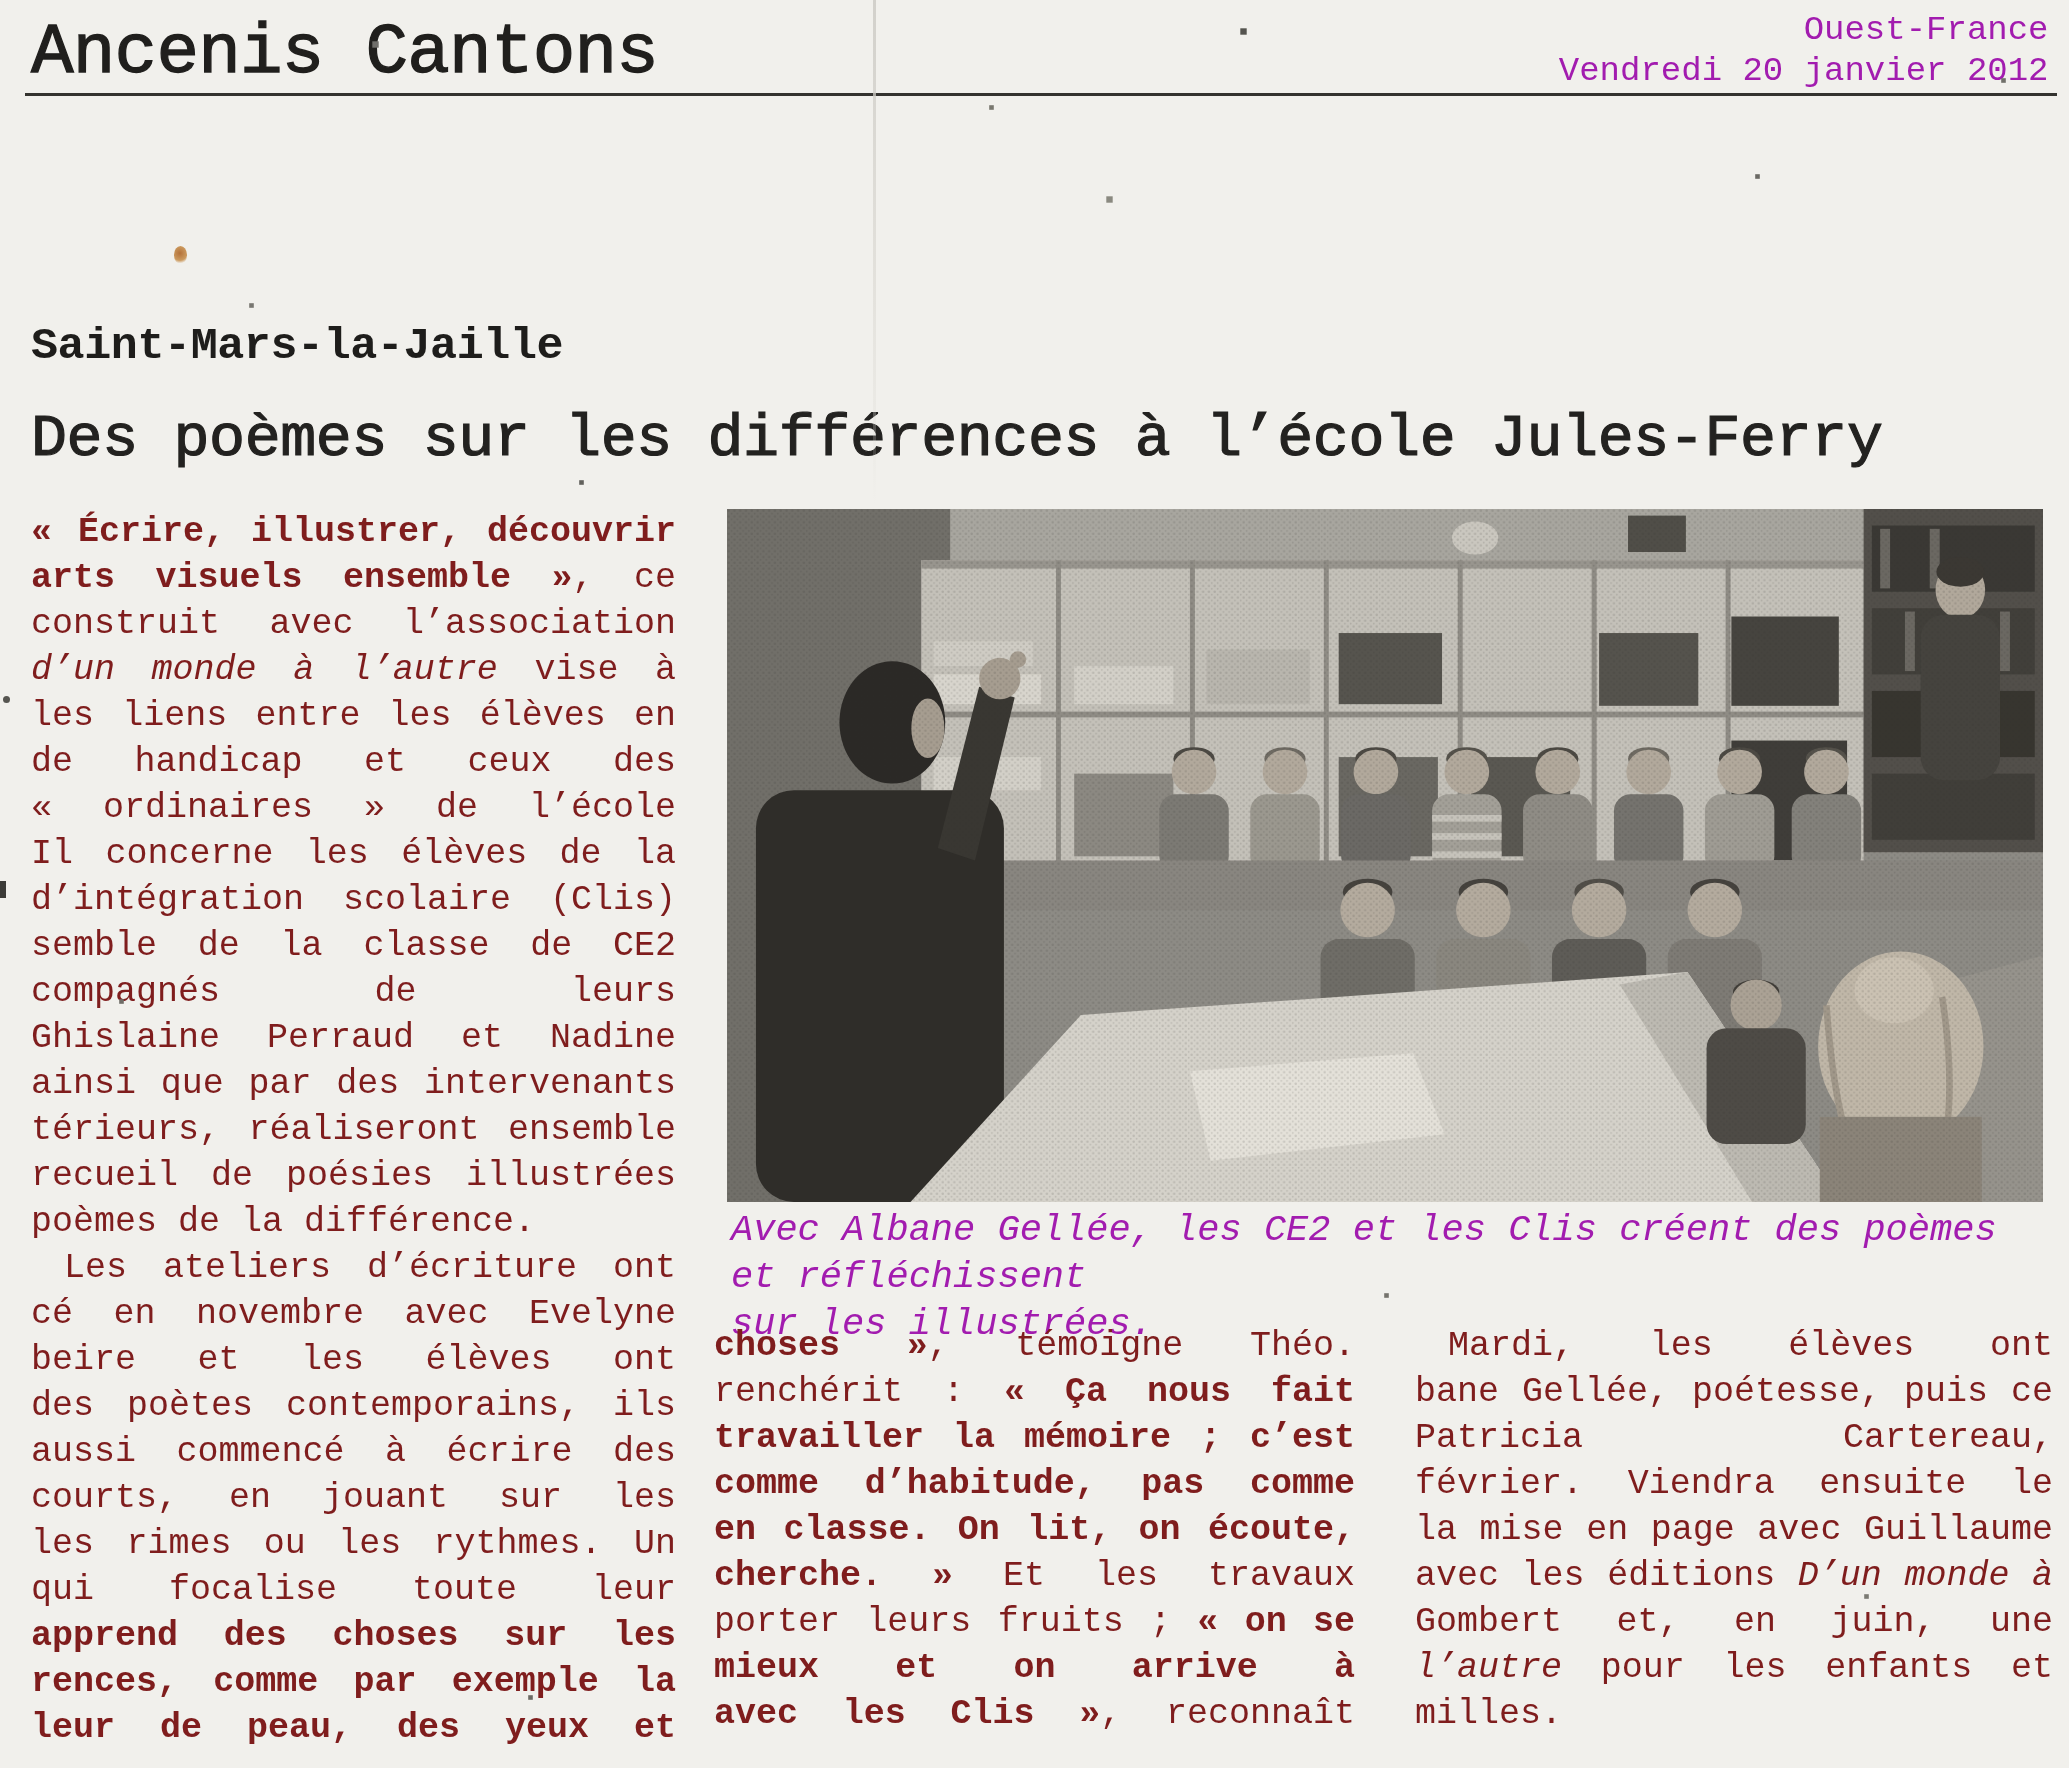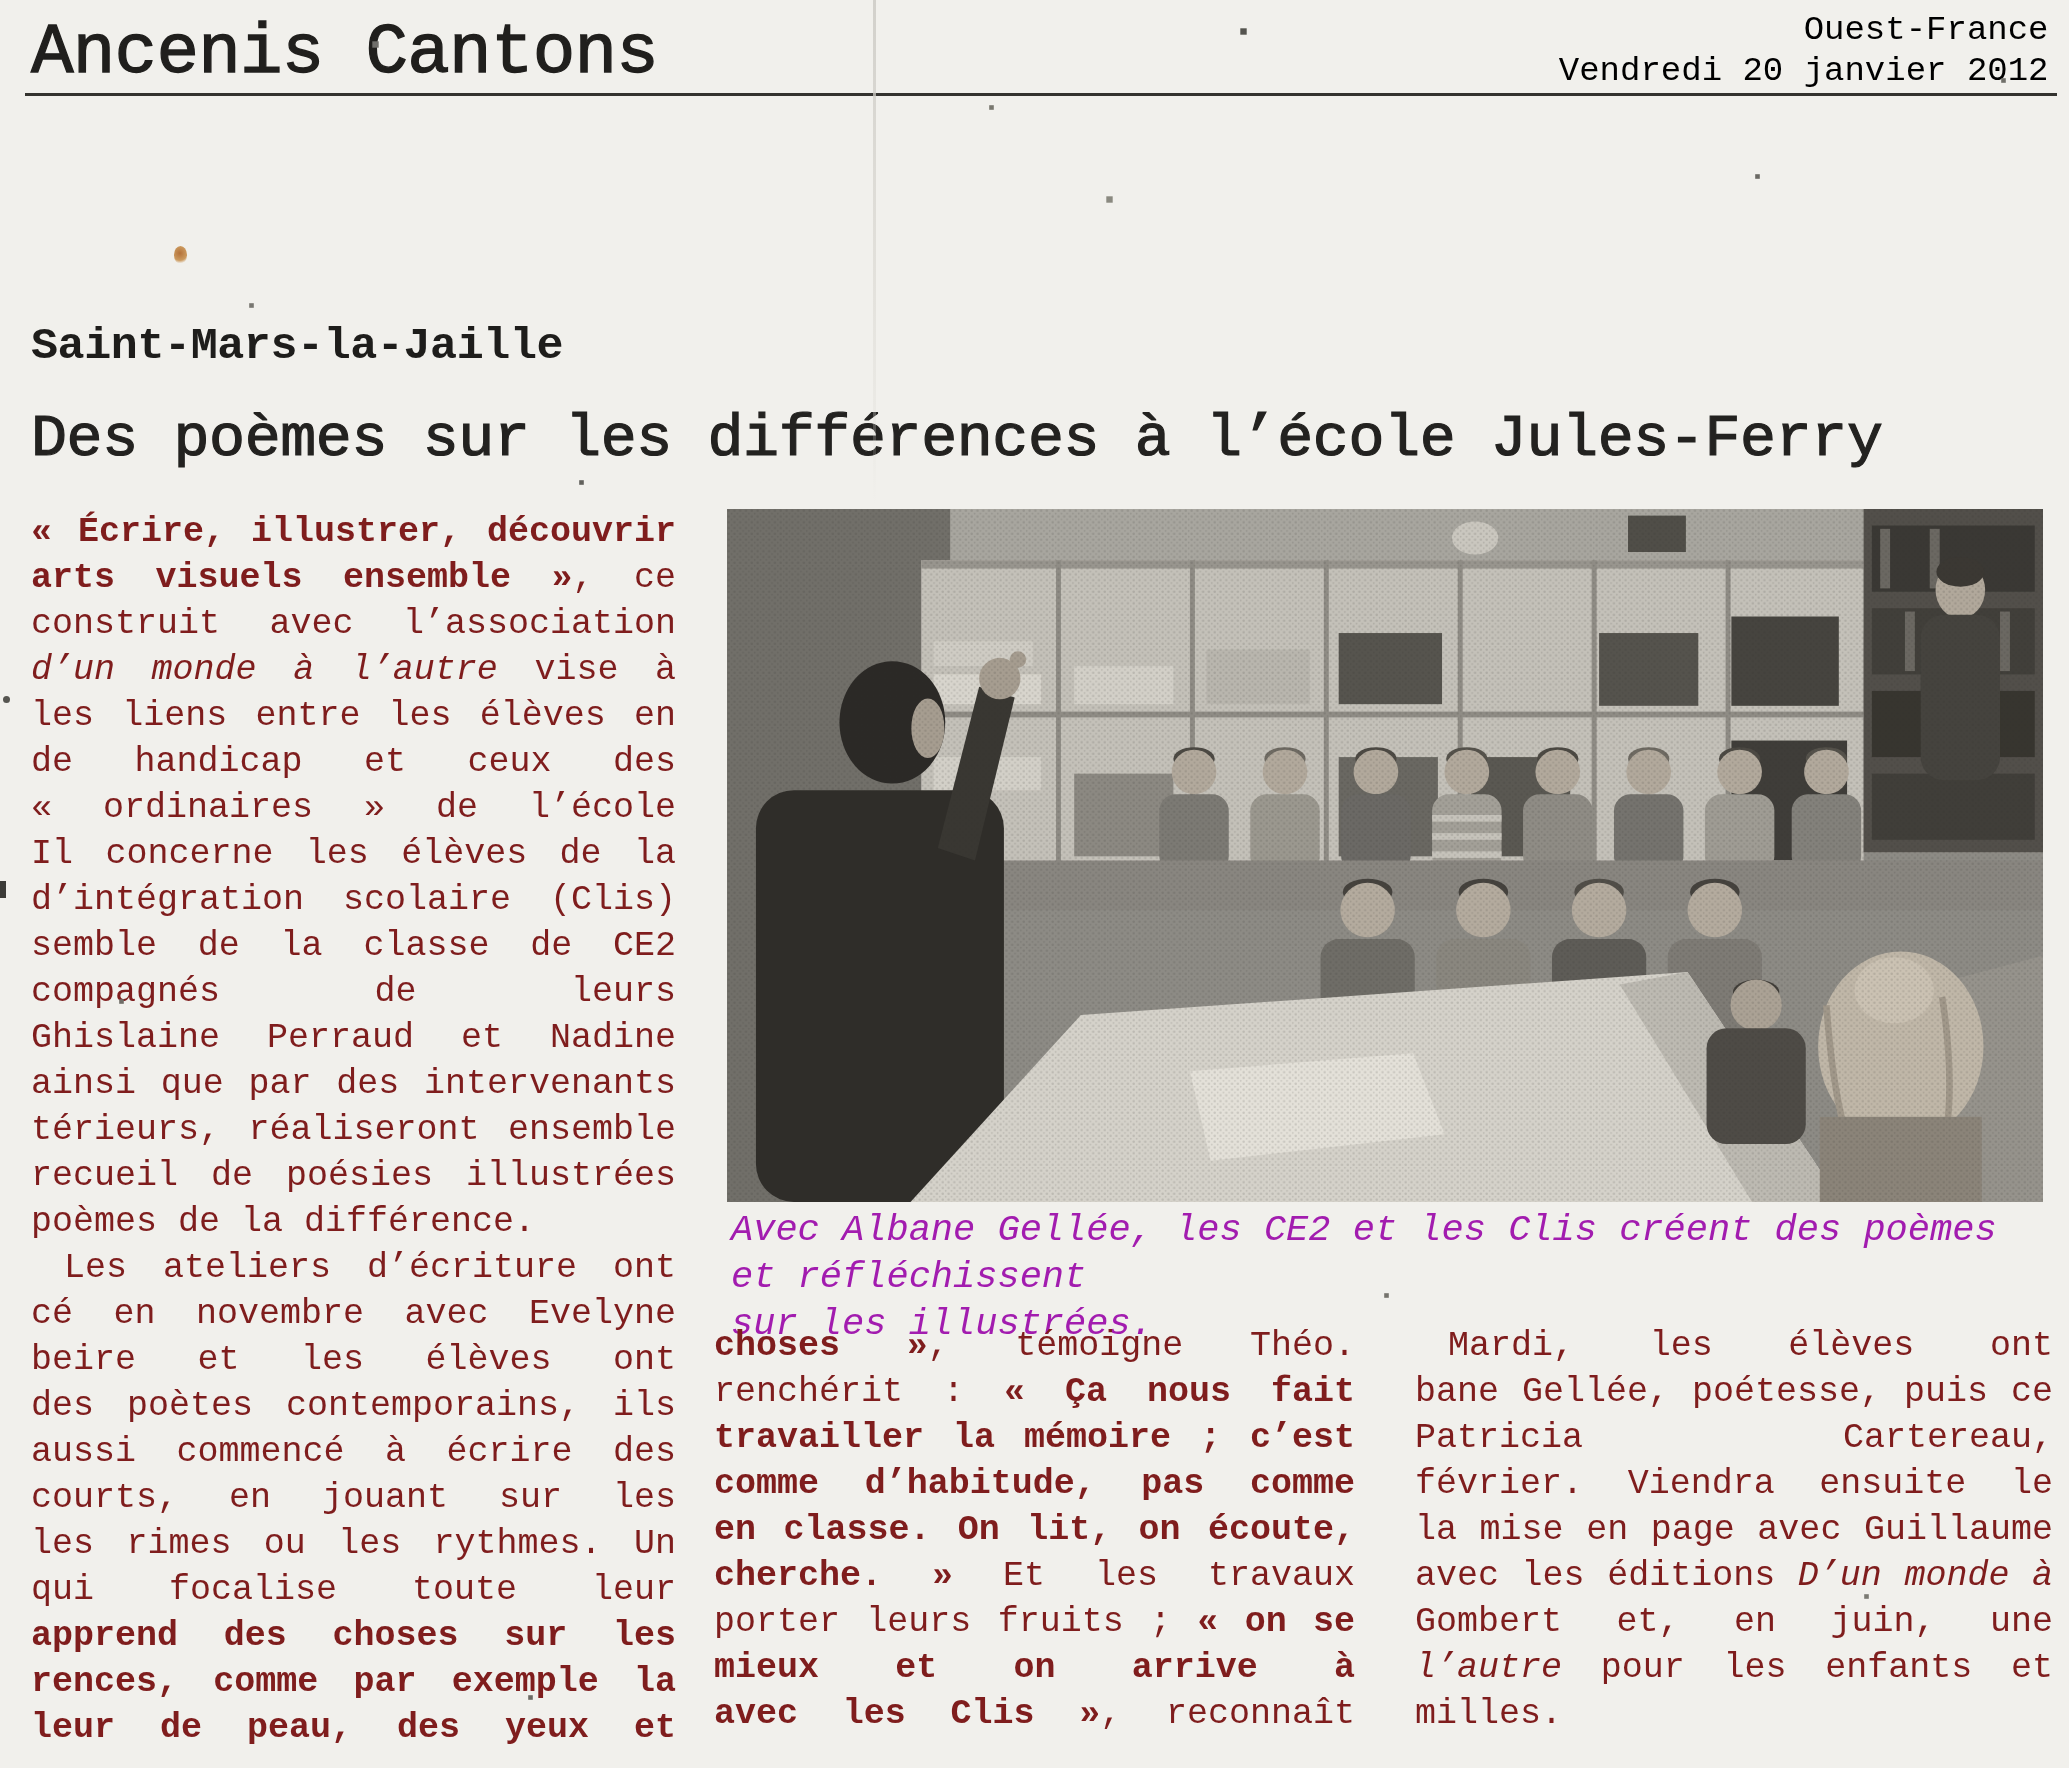--- a/index.html
+++ b/index.html
@@ -16,21 +16,21 @@
 
   
   .section-title{
     position:absolute;left:31px;top:13.2px;
     font-size:71px;font-weight:400;letter-spacing:-0.8px;
     color:#201f1d;-webkit-text-stroke:1.3px #201f1d;
     white-space:nowrap;margin:0;
   }
   .mast-right{
     position:absolute;right:21.5px;top:10px;
-    text-align:right;font-size:34px;line-height:41px;color:#000000;
+    text-align:right;font-size:34px;line-height:41px;color:#a21caf;
   }
   .header-rule{
     position:absolute;left:25px;top:93px;width:2032px;height:3.3px;
     background:#34332f;
   }
 
   
   .kicker{
     position:absolute;left:31px;top:321px;
     font-size:45px;font-weight:700;letter-spacing:-0.4px;margin:0;

